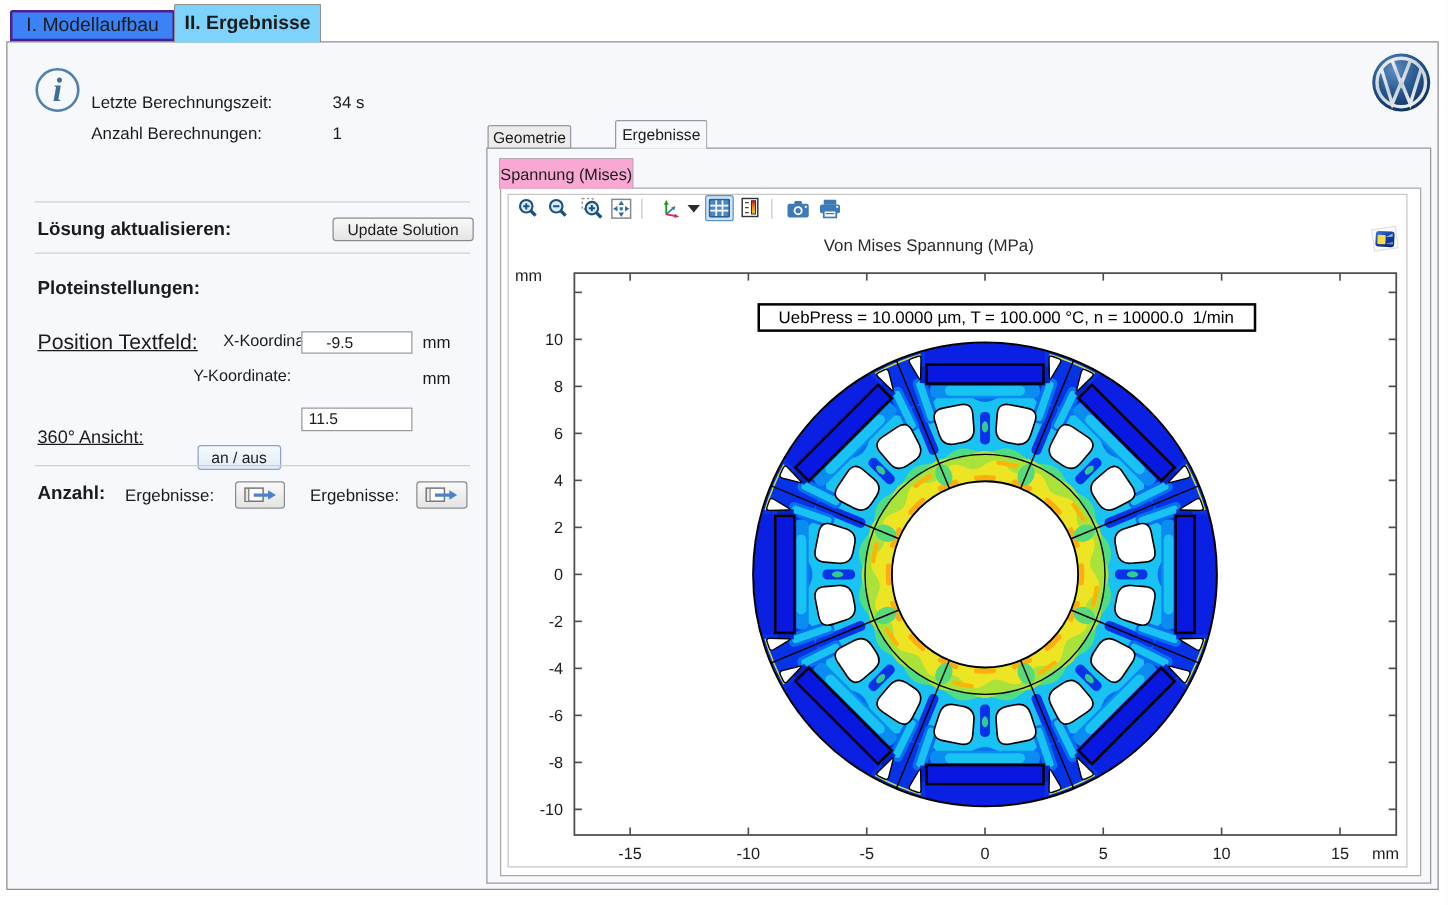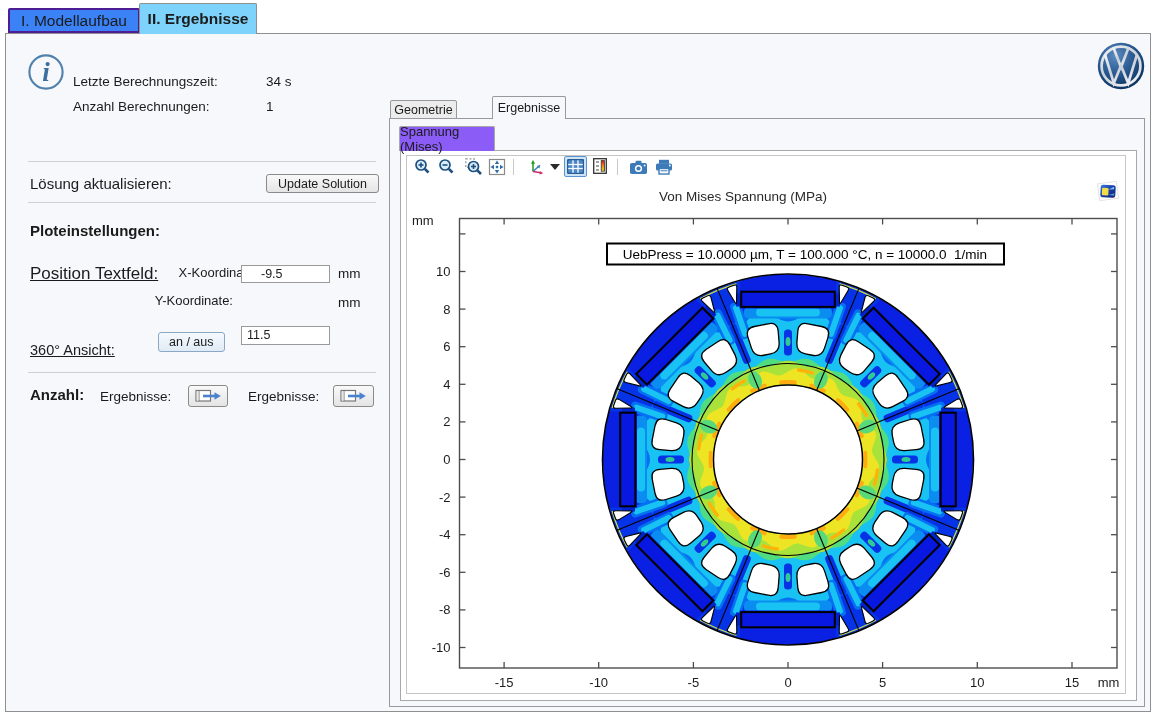--- a/index.html
+++ b/index.html
@@ -5,33 +5,33 @@
 <div style="position:absolute;left:139px;top:3px;width:118px;height:31px;background:#7dd3fc;border:1px solid #8f8f8f;border-bottom:none;border-radius:2px 2px 0 0;box-sizing:border-box;display:flex;align-items:center;justify-content:center;font-weight:bold;font-size:15.5px;">II. Ergebnisse</div>
 <div style="position:absolute;left:27px;top:53px;width:38px;height:38px;"><svg width="38" height="38" viewBox="0 0 38 38">
 <circle cx="19" cy="19" r="16.6" fill="none" stroke="#4f81ad" stroke-width="2.1"></circle>
 <text x="19" y="28" text-anchor="middle" font-family="Liberation Serif, serif" font-style="italic" font-weight="bold" font-size="27" fill="#3c6e9e">i</text>
 </svg></div>
 <div style="position:absolute;left:73px;top:74px;font-size:13.5px;">Letzte Berechnungszeit:</div>
 <div style="position:absolute;left:266px;top:74px;font-size:13.5px;">34 s</div>
 <div style="position:absolute;left:73px;top:99px;font-size:13.5px;">Anzahl Berechnungen:</div>
 <div style="position:absolute;left:266px;top:99px;font-size:13.5px;">1</div>
 <div class="sep" style="left:28px;top:161px;width:348px;"></div>
-<div style="position:absolute;left:30px;top:175px;font-weight:normal;font-size:15px;">Lösung aktualisieren:</div>
+<div style="position:absolute;left:30px;top:175px;font-weight:bold;font-size:15px;">Lösung aktualisieren:</div>
 <div class="btn" style="left:266px;top:174px;width:113px;height:19px;">Update Solution</div>
 <div class="sep" style="left:28px;top:202px;width:348px;"></div>
 <div style="position:absolute;left:30px;top:222px;font-weight:bold;font-size:15px;">Ploteinstellungen:</div>
 <div style="position:absolute;left:30px;top:264px;font-size:17px;text-decoration:underline;">Position Textfeld:</div>
 <div style="position:absolute;left:146px;top:265px;width:87px;text-align:right;font-size:13px;margin-left:25px;">X-Koordinate:</div>
 <div class="inp" style="left:241px;top:264.5px;width:89px;height:18.5px;padding-left:19px;">-9.5</div>
 <div style="position:absolute;left:338px;top:266px;font-size:13.5px;">mm</div>
 <div style="position:absolute;left:146px;top:293px;width:87px;text-align:right;font-size:13px;">Y-Koordinate:</div>
 <div class="inp" style="left:241px;top:293px;width:89px;height:18.5px;margin-top:33px;">11.5</div>
 <div style="position:absolute;left:338px;top:294.5px;font-size:13.5px;">mm</div>
 <div style="position:absolute;left:30px;top:342px;font-size:14.5px;text-decoration:underline;">360° Ansicht:</div>
-<div class="btn" style="left:158px;top:332px;width:66.5px;height:20px;background:linear-gradient(#f5f9fd,#e0ebf6);border-color:#8aa8c6;">an / aus</div>
+<div class="btn" style="left:158px;top:356px;width:66.5px;height:20px;background:linear-gradient(#f5f9fd,#e0ebf6);border-color:#8aa8c6;">an / aus</div>
 <div class="sep" style="left:28px;top:372px;width:348px;"></div>
 <div style="position:absolute;left:30px;top:386px;font-weight:bold;font-size:15px;">Anzahl:</div>
 <div style="position:absolute;left:100px;top:389px;font-size:13.5px;">Ergebnisse:</div>
 <div class="btn" style="left:188px;top:385px;width:40px;height:22px;">
     <svg width="27" height="14" viewBox="0 0 27 14">
 <rect x="1" y="1.5" width="14.5" height="10.5" fill="#fff" stroke="#777" stroke-width="1.2"></rect>
 <line x1="4" y1="2" x2="4" y2="12" stroke="#777" stroke-width="1"></line>
 <rect x="1.8" y="2.2" width="1.6" height="9.6" fill="#e8e8e8"></rect>
 <line x1="8" y1="7" x2="20.5" y2="7" stroke="#4a82cc" stroke-width="2.6"></line>
 <path d="M19.5,3.2 L25.8,7 L19.5,10.8 Z" fill="#4a82cc"></path>
@@ -65,21 +65,21 @@
 <circle r="19.4" fill="none" stroke="url(#vws)" stroke-width="2.7"></circle>
 <g stroke="url(#vws)" stroke-width="2.7" fill="none">
 <path d="M-7.4,-17.9 L0,1.2 L7.4,-17.9"></path>
 <path d="M-15.9,-11.1 L-7.2,17.2 L0,-0.5 L7.2,17.2 L15.9,-11.1"></path>
 </g>
     </svg></div>
 <div style="position:absolute;left:389px;top:118px;width:756px;height:589px;border:1px solid #98989e;box-sizing:border-box;"></div>
 <div style="position:absolute;left:390px;top:100px;width:67px;height:19px;background:#ececec;border:1px solid #98989e;border-radius:2px 2px 0 0;box-sizing:border-box;display:flex;align-items:center;justify-content:center;font-size:12.5px;">Geometrie</div>
 <div style="position:absolute;left:457px;top:96px;width:74px;height:23px;background:#f7f8fb;border:1px solid #98989e;border-bottom:none;border-radius:2px 2px 0 0;box-sizing:border-box;display:flex;align-items:center;justify-content:center;font-size:12.5px;margin-left:35px;">Ergebnisse</div>
 <div style="position:absolute;left:400px;top:150px;width:737px;height:551px;background:#fff;border:1px solid #a8a8a8;box-sizing:border-box;"></div>
-<div style="position:absolute;left:399px;top:126px;width:96px;height:25px;background:#8b5cf6;border:1px solid #a8a8a8;border-bottom:none;border-radius:2px 2px 0 0;box-sizing:border-box;display:flex;align-items:center;justify-content:center;font-size:13px;">Spannung (Mises)</div>
+<div style="position:absolute;left:399px;top:126px;width:108px;height:25px;background:#f9a8d4;border:1px solid #a8a8a8;border-bottom:none;border-radius:2px 2px 0 0;box-sizing:border-box;display:flex;align-items:center;justify-content:center;font-size:13px;">Spannung (Mises)</div>
 <div style="position:absolute;left:406px;top:155px;width:720px;height:539px;background:#fff;border:1px solid #c6c6c6;box-sizing:border-box;"></div>
 <div style="position:absolute;left:414px;top:158px;"><svg width="18" height="18" viewBox="0 0 18 18">
       <g transform="translate(0,0)">
         <circle cx="7" cy="7" r="5" fill="#d9ecf9" stroke="#1d4f7f" stroke-width="1.7"></circle>
         <line x1="7" y1="4.5" x2="7" y2="9.5" stroke="#1d4f7f" stroke-width="1.6"></line>
         <line x1="4.5" y1="7" x2="9.5" y2="7" stroke="#1d4f7f" stroke-width="1.6"></line>
         <line x1="10.8" y1="10.8" x2="14.5" y2="14.5" stroke="#1d4f7f" stroke-width="2.6"></line>
       </g>
     </svg></div>
 <div style="position:absolute;left:438px;top:158px;"><svg width="18" height="18" viewBox="0 0 18 18">

